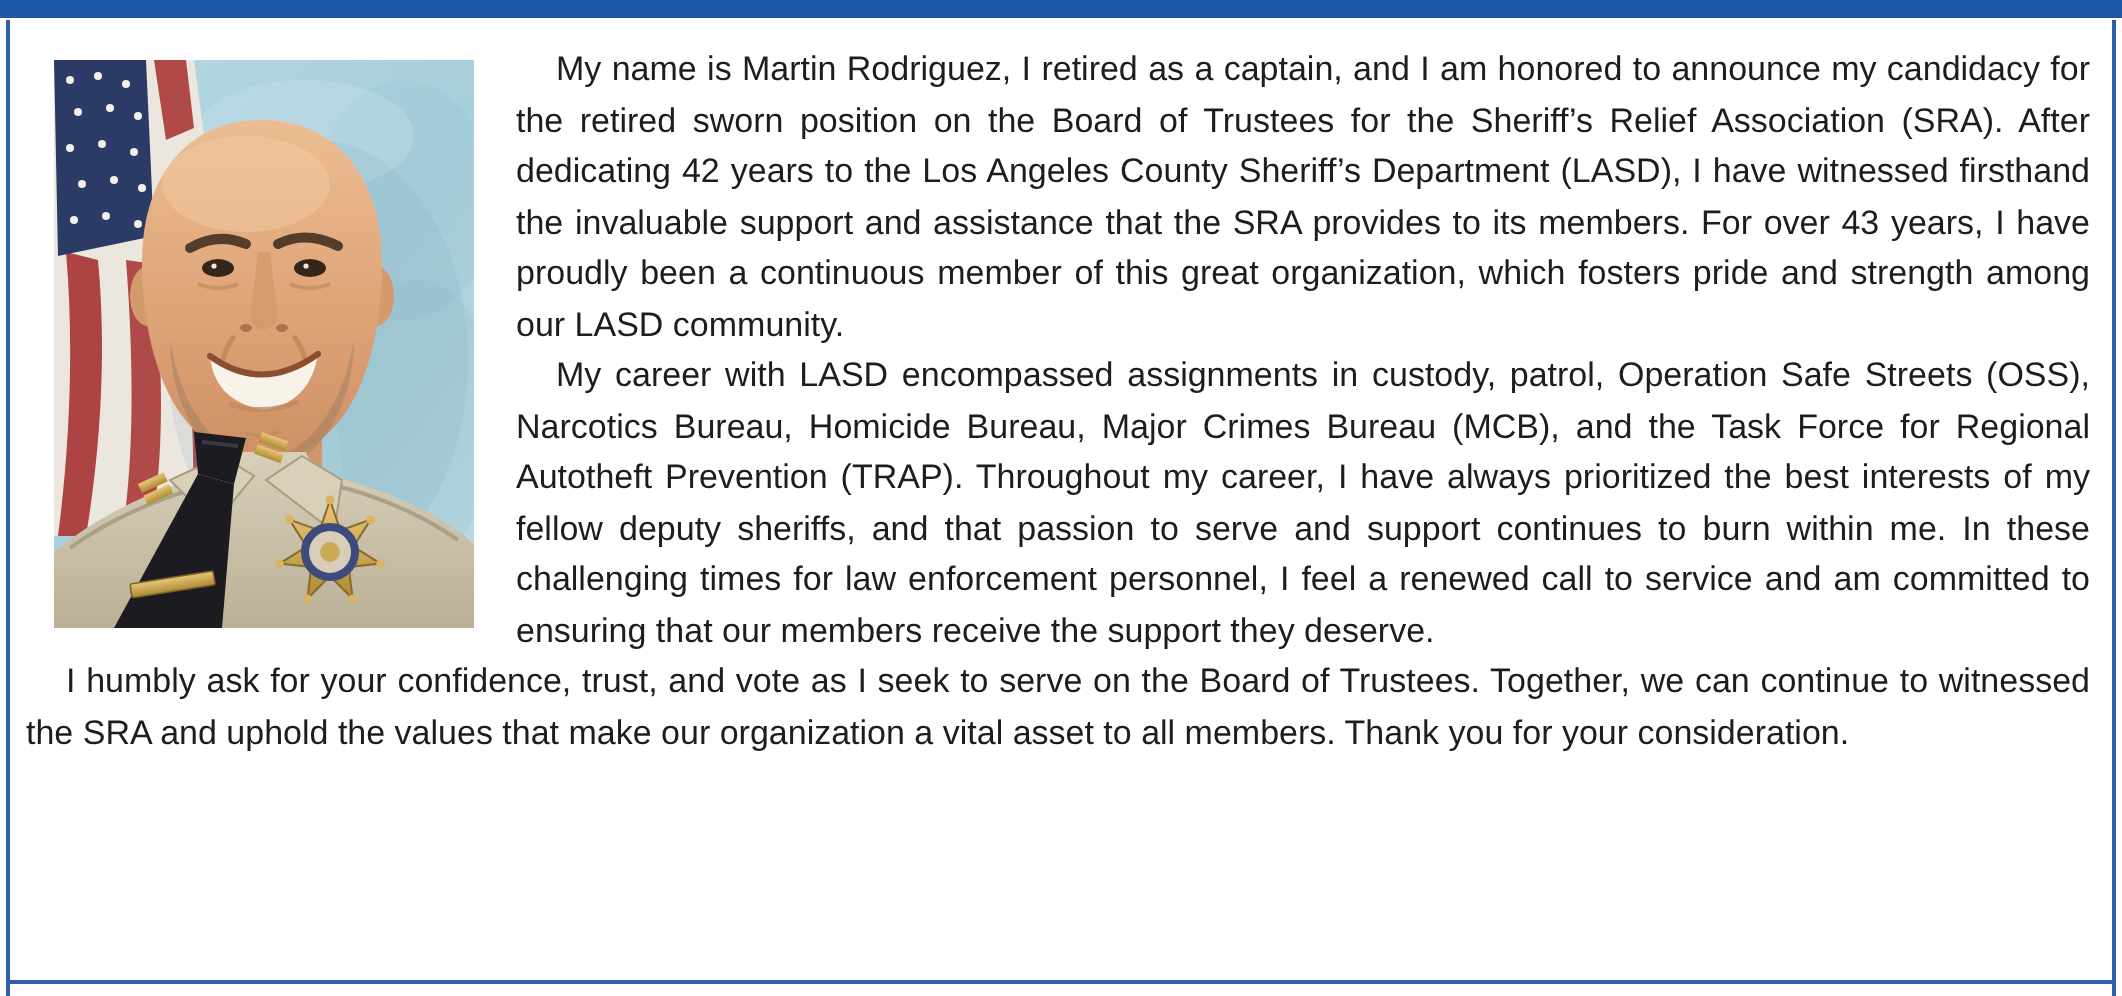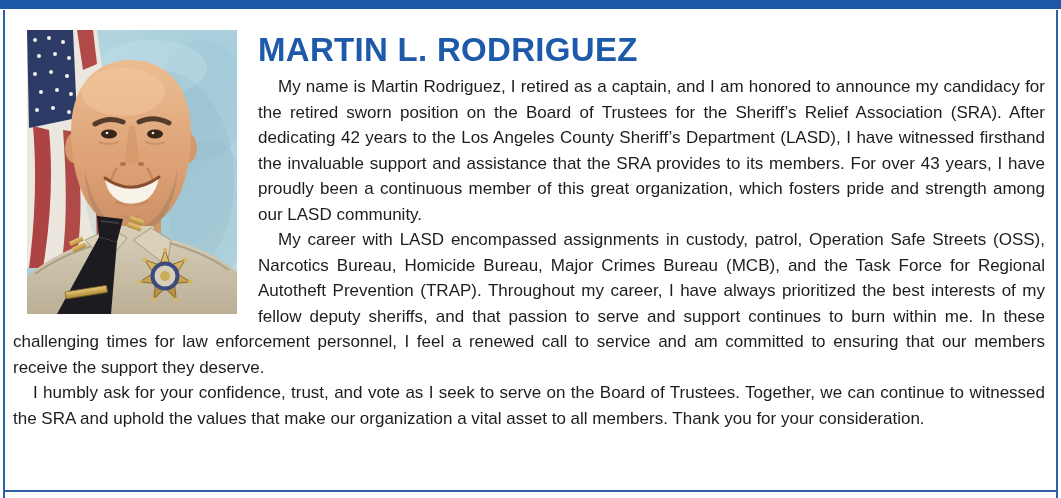--- a/index.html
+++ b/index.html
@@ -194,18 +194,17 @@
           <circle cx="-11.3" cy="23.4" r="2.2" fill="#d8b55e"></circle>
             <circle cx="-25.3" cy="5.8" r="2.2" fill="#d8b55e"></circle>
           <circle cx="-20.3" cy="-16.2" r="2.2" fill="#d8b55e"></circle>
           <circle r="12.5" fill="#d8cdbb"></circle>
           <circle r="12.5" fill="none" stroke="#3c4a7e" stroke-width="4"></circle>
           <circle r="5" fill="#c9ab58"></circle>
         </g>
       </svg>
     </figure>
 
-    <h1 class="title">MARTIN L. RODRIGUEZ</h1>
     <p class="body">My name is Martin Rodriguez, I retired as a captain, and I am honored to announce my candidacy for the retired sworn position on the Board of Trustees for the Sheriff’s Relief Association (SRA). After dedicating 42 years to the Los Angeles County Sheriff’s Department (LASD), I have witnessed firsthand the invaluable support and assistance that the SRA provides to its members. For over 43 years, I have proudly been a continuous member of this great organization, which fosters pride and strength among our LASD community.</p>
     <p class="body">My career with LASD encompassed assignments in custody, patrol, Operation Safe Streets (OSS), Narcotics Bureau, Homicide Bureau, Major Crimes Bureau (MCB), and the Task Force for Regional Autotheft Prevention (TRAP). Throughout my career, I have always prioritized the best interests of my fellow deputy sheriffs, and that passion to serve and support continues to burn within me. In these challenging times for law enforcement personnel, I feel a renewed call to service and am committed to ensuring that our members receive the support they deserve.</p>
     <p class="body">I humbly ask for your confidence, trust, and vote as I seek to serve on the Board of Trustees. Together, we can continue to witnessed the SRA and uphold the values that make our organization a vital asset to all members. Thank you for your consideration.</p>
   </div>
 </div>
 
 </body></html>

